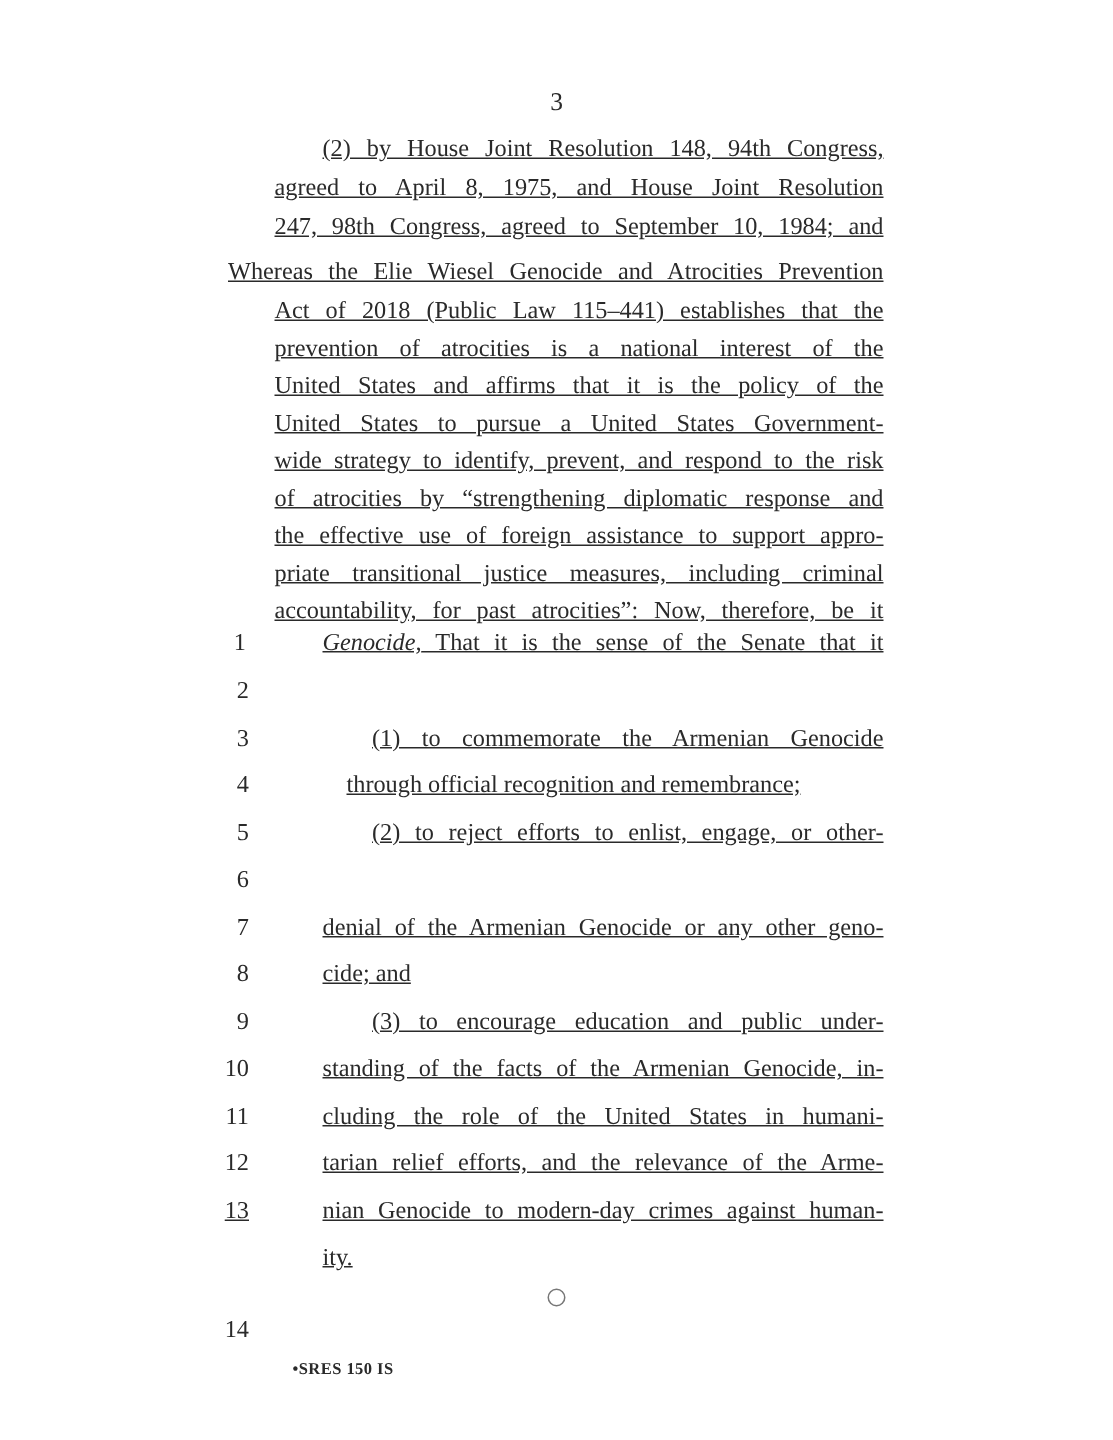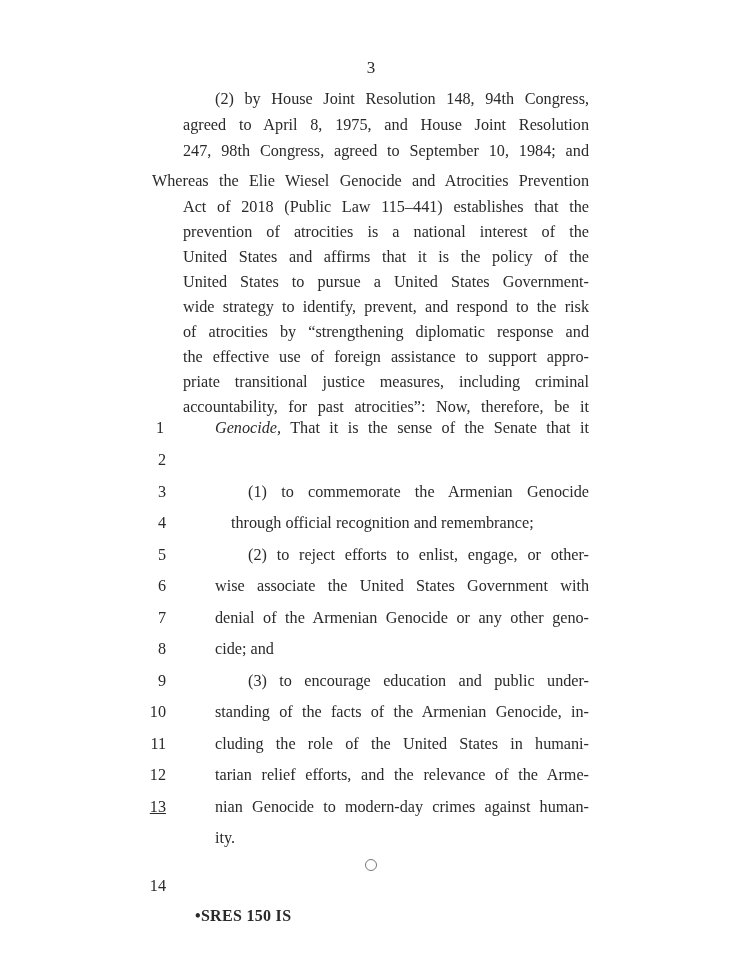--- a/index.html
+++ b/index.html
@@ -2,26 +2,26 @@
 <html><head>
 <meta charset="utf-8">
 <style>
   html, body { margin: 0; padding: 0; }
   body {
     width: 742px; height: 960px; background: #ffffff; position: relative; overflow: hidden;
     font-family: "DejaVu Serif", "Liberation Serif", serif; color: #2a2a2a;
   }
   .page { position: absolute; left: 0; top: 0; width: 742px; height: 960px; font-family: "Liberation Serif", serif; }
   .page-number { position: absolute; top: 58px; left: 0; width: 742px; text-align: center; font-size: 17px; }
-  .line { position: absolute; font-size: 16.2px; white-space: nowrap; line-height: 20px; }
+  .line { position: absolute; font-size: 16.2px; white-space: nowrap; line-height: 20px; text-decoration: underline; }
   .just { text-align: justify; text-align-last: justify; }
   .ln { position: absolute; left: 140px; width: 26px; text-align: right; font-size: 16.2px; line-height: 20px; }
   .italic { font-style: italic; }
   .end-mark { position: absolute; left: 365px; top: 859px; width: 10px; height: 10px; border: 1px solid #777; border-radius: 50%; }
-  .footer { position: absolute; left: 195px; top: 907px; font-size: 16px; font-weight: bold; font-family: "Liberation Serif", serif; letter-spacing: 0.3px; }
+  .footer { position: absolute; left: 195px; top: 907px; font-size: 11px; font-weight: bold; font-family: "Liberation Serif", serif; letter-spacing: 0.3px; }
 </style>
 </head>
 <body>
 
 <div class="page">
   <div class="page-number">3</div>
 
   <div class="line just" style="top:89px; left:215px; width:374px;">(2) by House Joint Resolution 148, 94th Congress,</div>
   <div class="line just" style="top:115px; left:183px; width:406px;">agreed to April 8, 1975, and House Joint Resolution</div>
   <div class="line just" style="top:141px; left:183px; width:406px;">247, 98th Congress, agreed to September 10, 1984; and</div>
@@ -45,21 +45,20 @@
   <div class="ln" style="top:482px;">3</div>
   <div class="line just" style="top:482px; left:248px; width:341px;">(1) to commemorate the Armenian Genocide</div>
 
   <div class="ln" style="top:513px;">4</div>
   <div class="line" style="top:513px; left:215px;margin-left:16px;">through official recognition and remembrance;</div>
 
   <div class="ln" style="top:545px;">5</div>
   <div class="line just" style="top:545px; left:248px; width:341px;">(2) to reject efforts to enlist, engage, or other-</div>
 
   <div class="ln" style="top:576px;">6</div>
-  <div class="line just" style="top:576px; left:215px; width:374px;">wise associate the United States Government with</div>
 
   <div class="ln" style="top:608px;">7</div>
   <div class="line just" style="top:608px; left:215px; width:374px;">denial of the Armenian Genocide or any other geno-</div>
 
   <div class="ln" style="top:639px;">8</div>
   <div class="line" style="top:639px; left:215px;">cide; and</div>
 
   <div class="ln" style="top:671px;">9</div>
   <div class="line just" style="top:671px; left:248px; width:341px;">(3) to encourage education and public under-</div>
 

